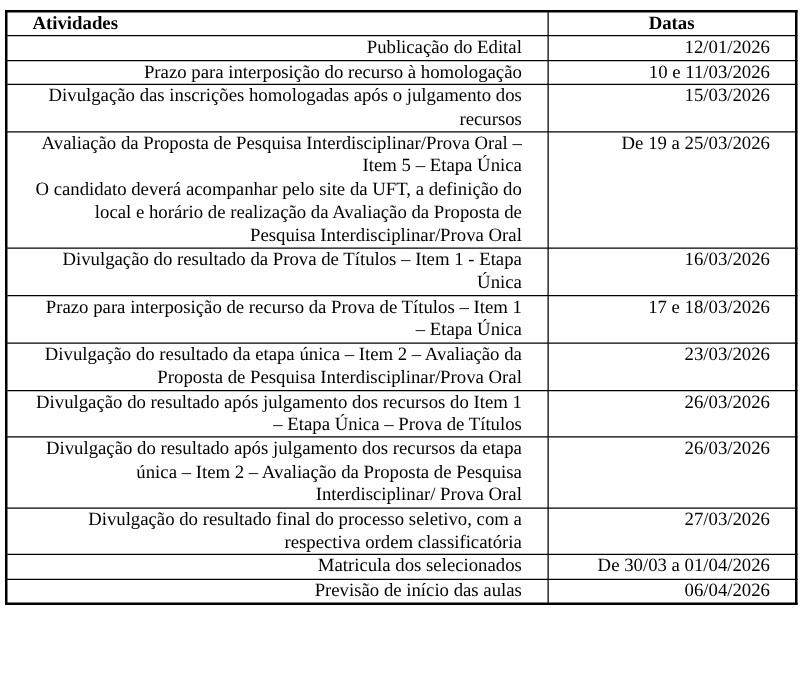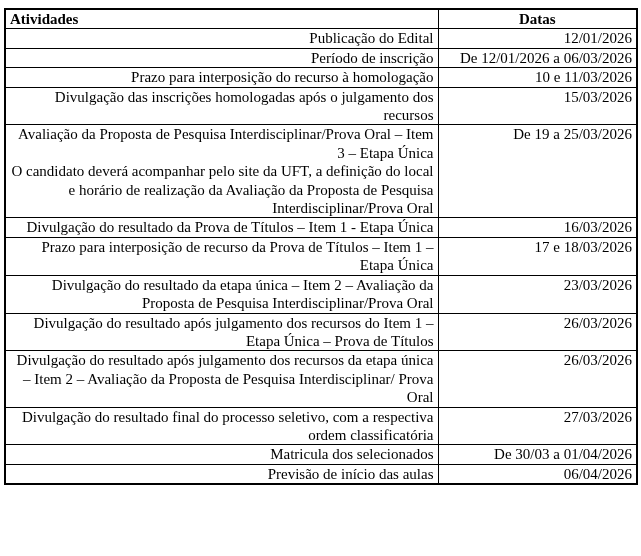--- a/index.html
+++ b/index.html
@@ -20,21 +20,21 @@
     border-collapse: collapse;
     table-layout: fixed;
     width: 632px;
     border: 2px solid #000000;
     font-size: 15px;
     line-height: 18.4px;
   }
   table.schedule th,
   table.schedule td {
     border: 1px solid #000000;
-    padding: 0 4px;
+    padding: 0 20px;
     vertical-align: top;
     overflow: hidden;
     margin-top: 40px;
   }
   th.col-activities {
     text-align: left;
     font-weight: bold;
   }
   th.col-dates {
     font-weight: bold;
@@ -61,33 +61,29 @@
         <th class="col-activities">Atividades</th>
         <th class="col-dates">Datas</th>
       </tr>
     </thead>
     <tbody>
       <tr>
         <td class="activity">Publicação do Edital</td>
         <td class="date">12/01/2026</td>
       </tr>
       <tr>
-        <td class="activity">Período de inscrição</td>
-        <td class="date">De 12/01/2026 a 06/03/2026</td>
-      </tr>
-      <tr>
         <td class="activity">Prazo para interposição do recurso à homologação</td>
         <td class="date">10 e 11/03/2026</td>
       </tr>
       <tr>
         <td class="activity">Divulgação das inscrições homologadas após o julgamento dos recursos</td>
         <td class="date">15/03/2026</td>
       </tr>
       <tr>
-        <td class="activity">Avaliação da Proposta de Pesquisa Interdisciplinar/Prova Oral – Item 3 – Etapa Única
+        <td class="activity">Avaliação da Proposta de Pesquisa Interdisciplinar/Prova Oral – Item 5 – Etapa Única
 O candidato deverá acompanhar pelo site da UFT, a definição do local e horário de realização da Avaliação da Proposta de Pesquisa Interdisciplinar/Prova Oral</td>
         <td class="date">De 19 a 25/03/2026</td>
       </tr>
       <tr>
         <td class="activity">Divulgação do resultado da Prova de Títulos – Item 1 - Etapa Única</td>
         <td class="date">16/03/2026</td>
       </tr>
       <tr>
         <td class="activity">Prazo para interposição de recurso da Prova de Títulos – Item 1 – Etapa Única</td>
         <td class="date">17 e 18/03/2026</td>

